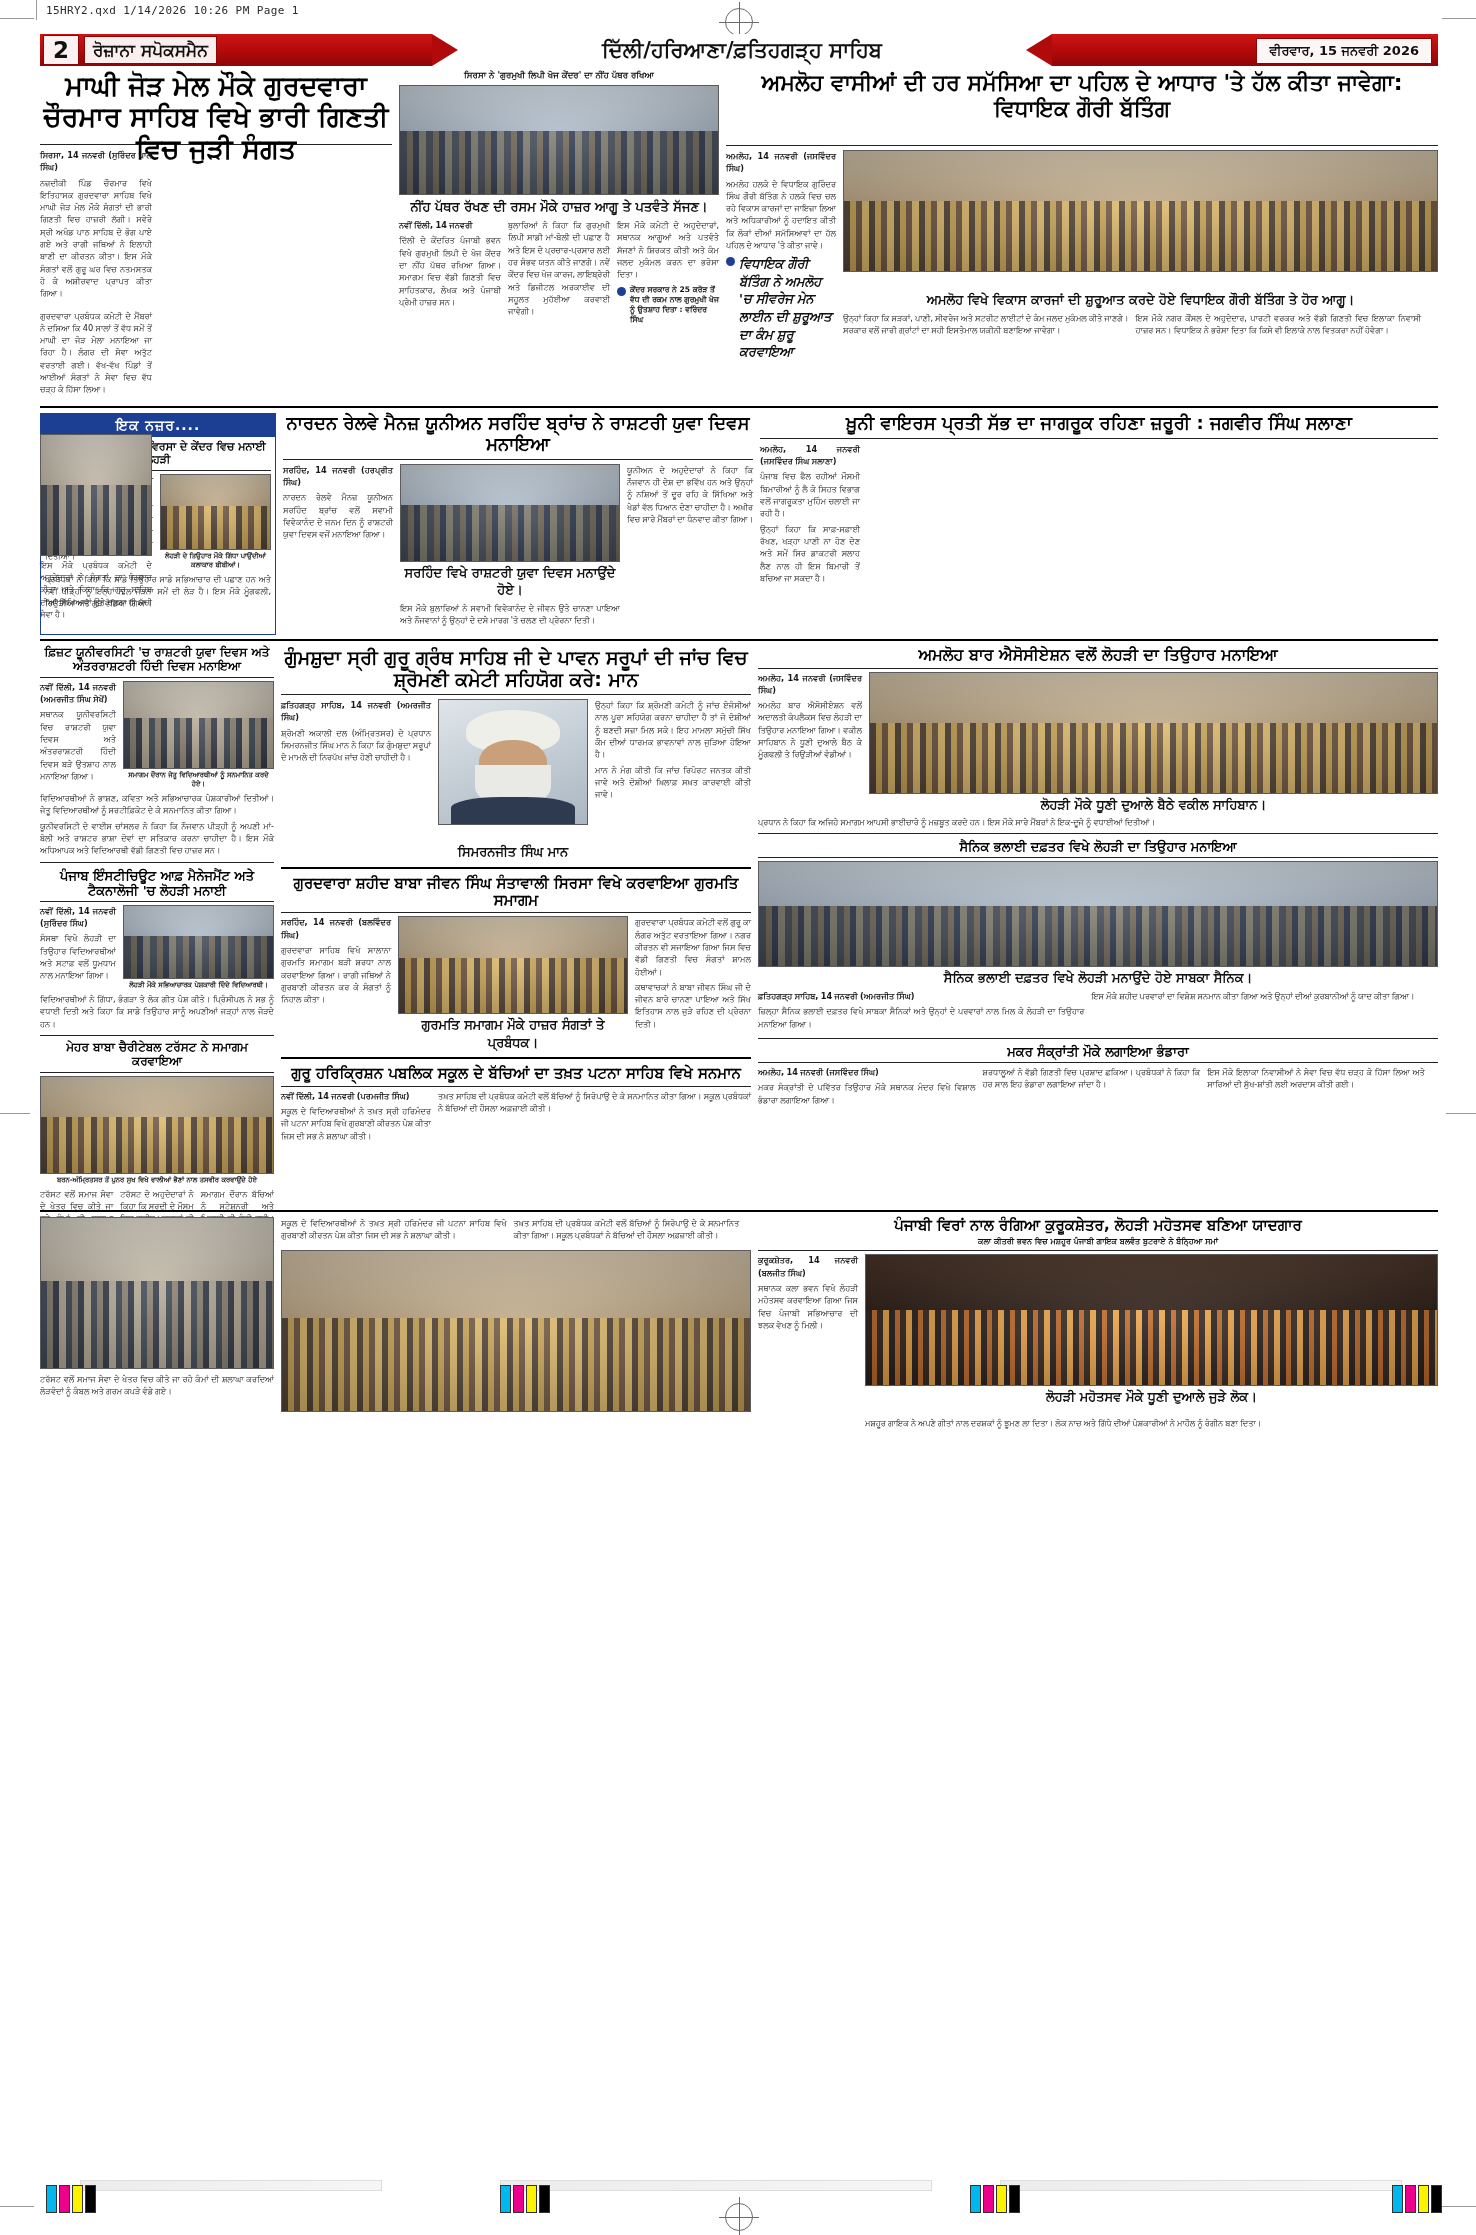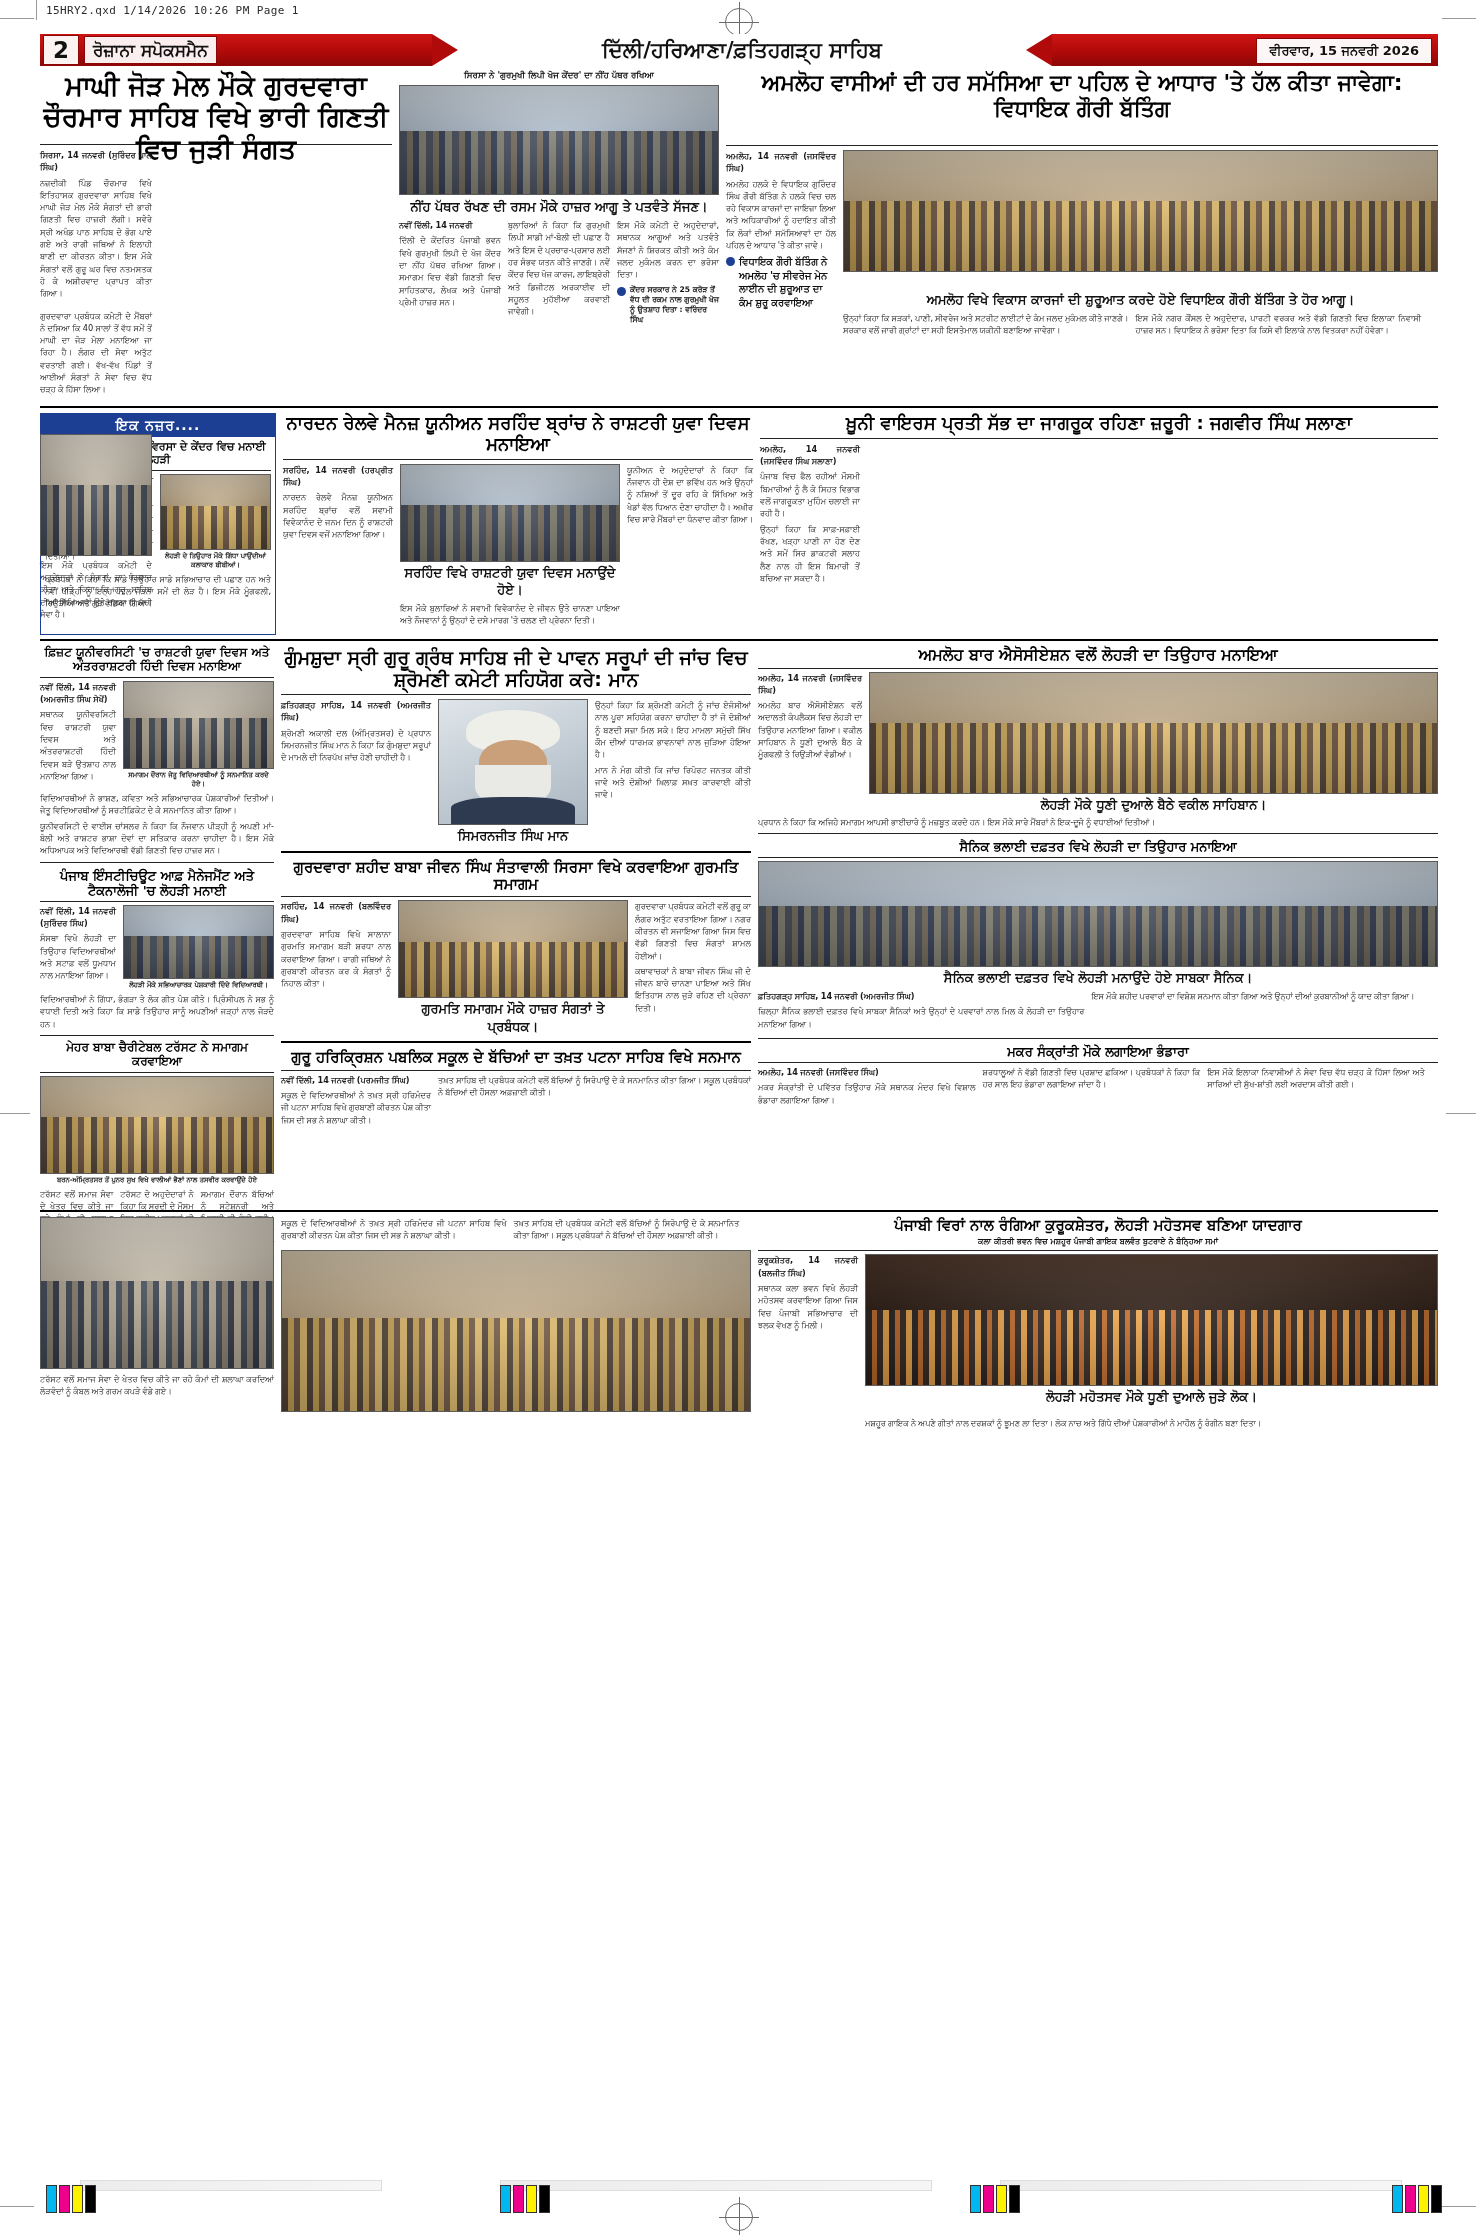--- a/index.html
+++ b/index.html
@@ -181,21 +181,21 @@
 
       <div style="width:annotated;flex:1;">
         <div class="hl hl-lg" style="height:72px;">ਅਮਲੋਹ ਵਾਸੀਆਂ ਦੀ ਹਰ ਸਮੱਸਿਆ ਦਾ ਪਹਿਲ ਦੇ ਆਧਾਰ 'ਤੇ ਹੱਲ ਕੀਤਾ ਜਾਵੇਗਾ: ਵਿਧਾਇਕ ਗੌਰੀ ਬੱਤਿੰਗ</div>
         <div class="rule" style="margin:3px 0 4px;"></div>
         <div class="flx colgap" style="height:245px;">
           <div class="body-col" style="width:110px;">
             <p><span class="dline">ਅਮਲੋਹ, 14 ਜਨਵਰੀ (ਜਸਵਿੰਦਰ ਸਿੰਘ)</span></p>
             <p>ਅਮਲੋਹ ਹਲਕੇ ਦੇ ਵਿਧਾਇਕ ਗੁਰਿੰਦਰ ਸਿੰਘ ਗੌਰੀ ਬੱਤਿੰਗ ਨੇ ਹਲਕੇ ਵਿਚ ਚਲ ਰਹੇ ਵਿਕਾਸ ਕਾਰਜਾਂ ਦਾ ਜਾਇਜ਼ਾ ਲਿਆ ਅਤੇ ਅਧਿਕਾਰੀਆਂ ਨੂੰ ਹਦਾਇਤ ਕੀਤੀ ਕਿ ਲੋਕਾਂ ਦੀਆਂ ਸਮੱਸਿਆਵਾਂ ਦਾ ਹੱਲ ਪਹਿਲ ਦੇ ਆਧਾਰ 'ਤੇ ਕੀਤਾ ਜਾਵੇ।</p>
             <div class="bullet-row" style="margin-top:4px;">
               <span class="bdot"></span>
-              <span class="cap" style="text-align:left;font-size:10px;">ਵਿਧਾਇਕ ਗੌਰੀ ਬੱਤਿੰਗ ਨੇ ਅਮਲੋਹ 'ਚ ਸੀਵਰੇਜ ਮੇਨ ਲਾਈਨ ਦੀ ਸ਼ੁਰੂਆਤ ਦਾ ਕੰਮ ਸ਼ੁਰੂ ਕਰਵਾਇਆ</span>
+              <span class="cap" style="text-align:left;font-size:13px;font-style:italic;">ਵਿਧਾਇਕ ਗੌਰੀ ਬੱਤਿੰਗ ਨੇ ਅਮਲੋਹ 'ਚ ਸੀਵਰੇਜ ਮੇਨ ਲਾਈਨ ਦੀ ਸ਼ੁਰੂਆਤ ਦਾ ਕੰਮ ਸ਼ੁਰੂ ਕਰਵਾਇਆ</span>
             </div>
           </div>
           <div style="flex:1;">
             <div class="ph warm" style="height:120px;">
               <div class="sky"></div>
                 <div class="crowd"></div>
                 <div class="vig"></div>
             </div>
             <div class="cap" style="margin:19px 0 3px;">ਅਮਲੋਹ ਵਿਖੇ ਵਿਕਾਸ ਕਾਰਜਾਂ ਦੀ ਸ਼ੁਰੂਆਤ ਕਰਦੇ ਹੋਏ ਵਿਧਾਇਕ ਗੌਰੀ ਬੱਤਿੰਗ ਤੇ ਹੋਰ ਆਗੂ।</div>
             <div class="flx colgap">
@@ -363,21 +363,21 @@
               <p>ਸ਼੍ਰੋਮਣੀ ਅਕਾਲੀ ਦਲ (ਅੰਮ੍ਰਿਤਸਰ) ਦੇ ਪ੍ਰਧਾਨ ਸਿਮਰਨਜੀਤ ਸਿੰਘ ਮਾਨ ਨੇ ਕਿਹਾ ਕਿ ਗੁੰਮਸ਼ੁਦਾ ਸਰੂਪਾਂ ਦੇ ਮਾਮਲੇ ਦੀ ਨਿਰਪੱਖ ਜਾਂਚ ਹੋਣੀ ਚਾਹੀਦੀ ਹੈ।</p>
             </div>
             <div style="width:150px;">
               <div class="portrait" style="height:124px;">
                 <div class="bg"></div>
                   <div class="turban wh"></div>
                   <div class="face"></div>
                 <div class="beard"></div>
                   <div class="body"></div>
               </div>
-              <div class="cap" style="margin-top:2px;">ਸਿਮਰਨਜੀਤ ਸਿੰਘ ਮਾਨ</div>
+              <div class="cap" style="margin-top:18px;">ਸਿਮਰਨਜੀਤ ਸਿੰਘ ਮਾਨ</div>
             </div>
             <div class="body-col" style="flex:1;">
               <p>ਉਨ੍ਹਾਂ ਕਿਹਾ ਕਿ ਸ਼੍ਰੋਮਣੀ ਕਮੇਟੀ ਨੂੰ ਜਾਂਚ ਏਜੰਸੀਆਂ ਨਾਲ ਪੂਰਾ ਸਹਿਯੋਗ ਕਰਨਾ ਚਾਹੀਦਾ ਹੈ ਤਾਂ ਜੋ ਦੋਸ਼ੀਆਂ ਨੂੰ ਬਣਦੀ ਸਜ਼ਾ ਮਿਲ ਸਕੇ। ਇਹ ਮਾਮਲਾ ਸਮੁੱਚੀ ਸਿੱਖ ਕੌਮ ਦੀਆਂ ਧਾਰਮਕ ਭਾਵਨਾਵਾਂ ਨਾਲ ਜੁੜਿਆ ਹੋਇਆ ਹੈ।</p>
               <p>ਮਾਨ ਨੇ ਮੰਗ ਕੀਤੀ ਕਿ ਜਾਂਚ ਰਿਪੋਰਟ ਜਨਤਕ ਕੀਤੀ ਜਾਵੇ ਅਤੇ ਦੋਸ਼ੀਆਂ ਖ਼ਿਲਾਫ਼ ਸਖ਼ਤ ਕਾਰਵਾਈ ਕੀਤੀ ਜਾਵੇ।</p>
             </div>
           </div>
         </div>
 
         <div class="rule2" style="margin:6px 0;"></div>
 

